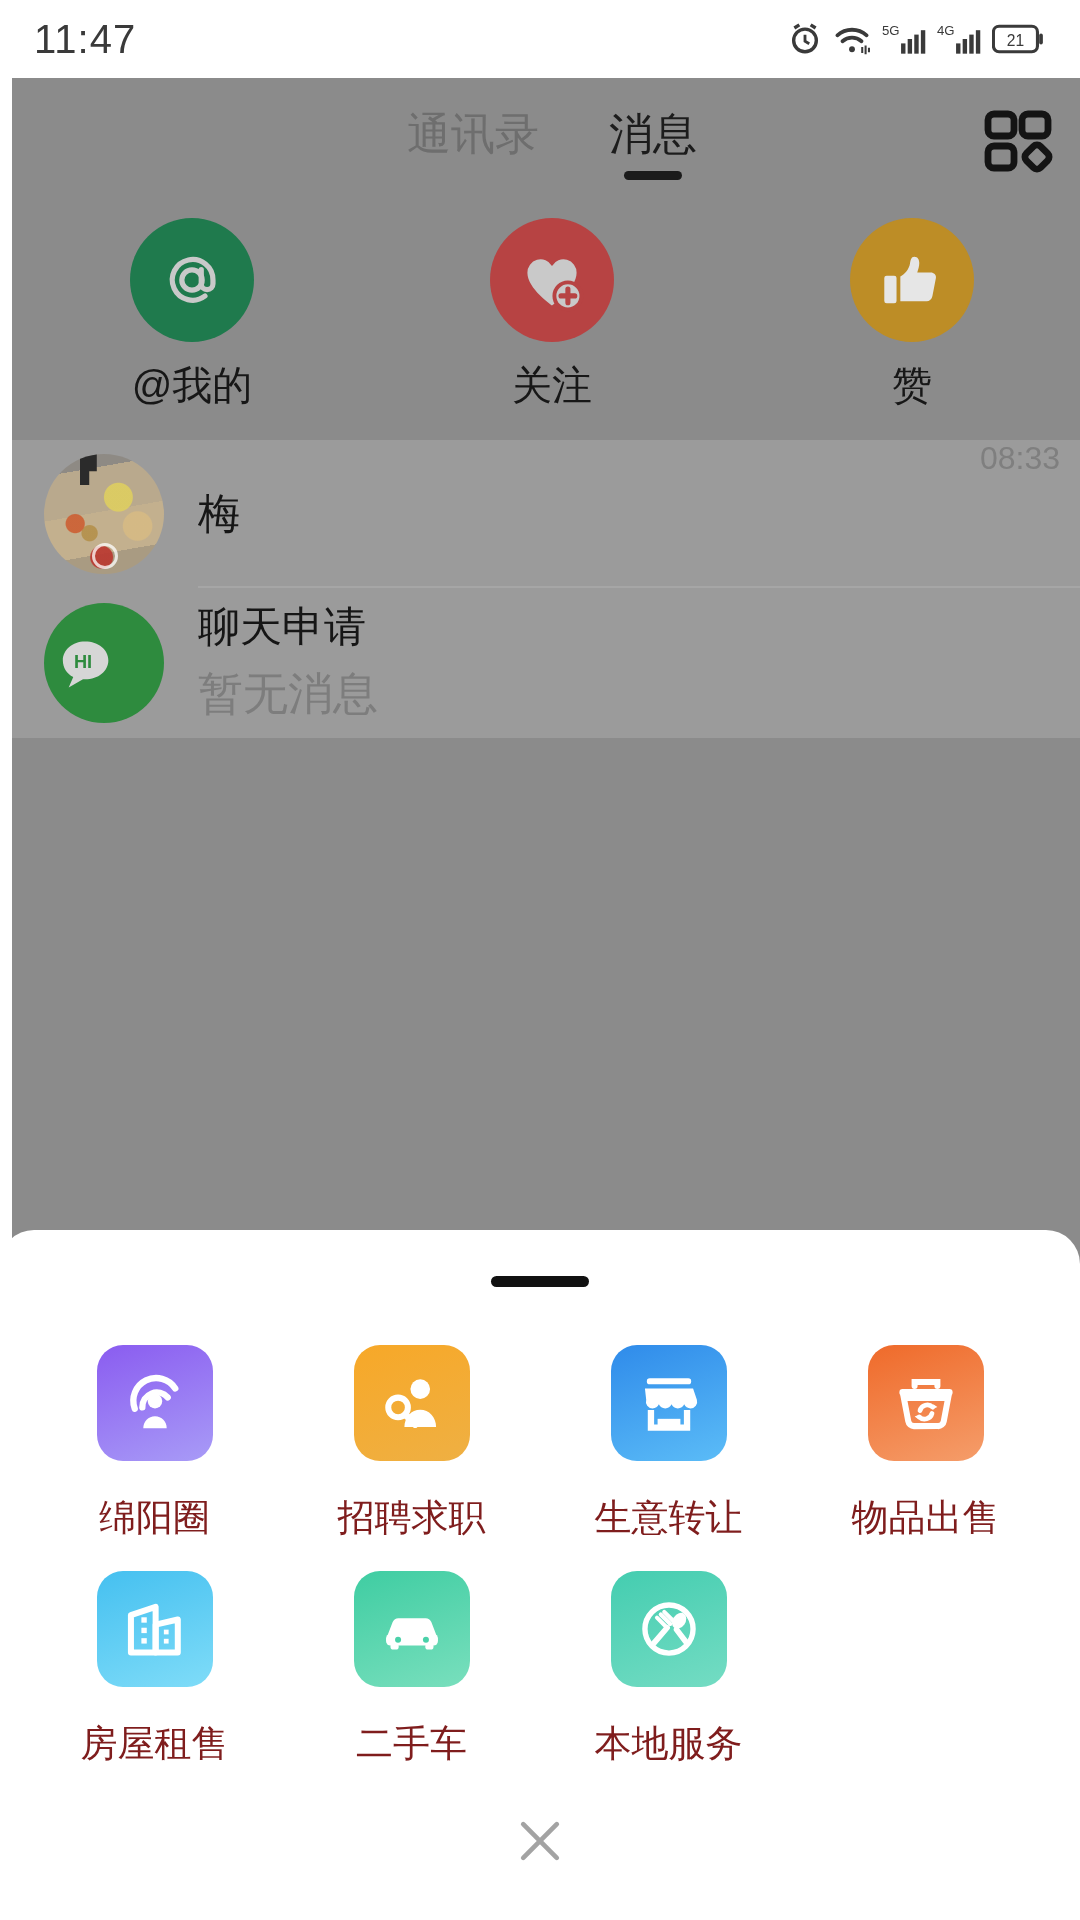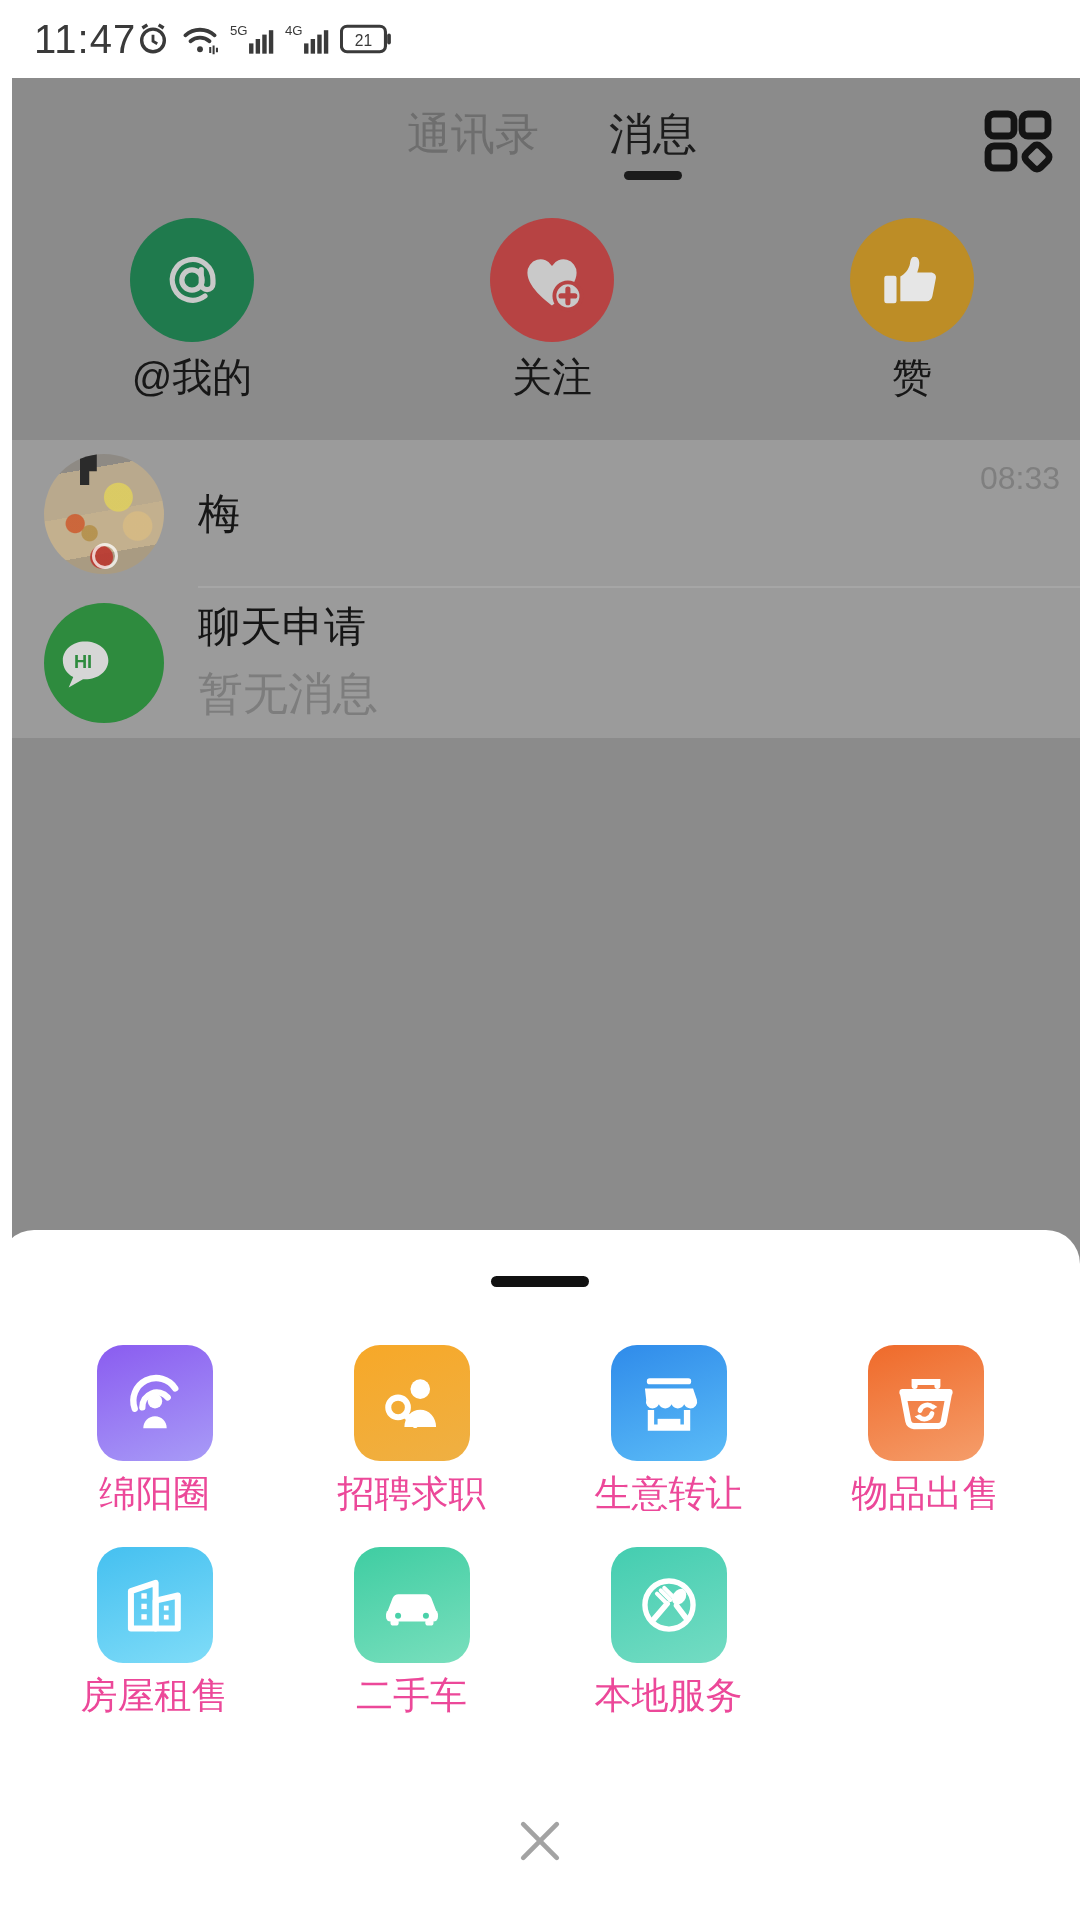--- a/index.html
+++ b/index.html
@@ -8,21 +8,21 @@
     font-family:"Liberation Sans","DejaVu Sans",sans-serif;
     background:#ffffff;
     overflow:hidden;
   }
   #phone { position:relative; width:1080px; height:1920px; background:#fff; }
 
   
   .statusbar {
     position:absolute; top:0; left:0; width:1080px; height:78px;
     background:#ffffff; display:flex; align-items:center;
-    padding:0 34px;
+    justify-content:space-between; padding:0 34px;
   }
   .sb-time { font-size:40px; color:#3a3a3a; letter-spacing:1px; font-weight:400; }
   .sb-icons { display:flex; align-items:center; gap:11px; }
   .sb-icons svg { display:block; }
 
   
   .app-layer { position:absolute; top:78px; left:12px; width:1080px; height:1842px; background:#898989;border-radius:8px; }
 
   .appbar {
     position:absolute; top:0; left:0; width:1080px; height:122px;
@@ -43,21 +43,21 @@
   .quickrow {
     position:absolute; top:122px; left:0; width:1080px; height:240px;
     background:#8b8b8b; display:flex; align-items:flex-start;
     padding-top:18px;
   }
   .qitem { flex:1; display:flex; flex-direction:column; align-items:center; }
   .qcircle {
     width:124px; height:124px; border-radius:50%;
     display:flex; align-items:center; justify-content:center;
   }
-  .qlabel { margin-top:8px; font-size:40px; color:#171717; }
+  .qlabel { margin-top:16px; font-size:40px; color:#171717; }
 
   
   .chatlist { position:absolute; top:362px; left:0; width:1080px; background:#9b9b9b; }
   .chat-row { position:relative; display:flex; align-items:center; height:148px; padding:0 32px; }
   .chat-avatar { width:120px; height:120px; border-radius:50%; overflow:hidden; flex:none; position:relative; }
   .avatar-photo { width:100%; height:100%; position:relative;
     background:
       radial-gradient(circle at 26% 58%, rgba(205,90,45,0.85) 0 8%, rgba(205,90,45,0) 9%),
       radial-gradient(circle at 38% 66%, rgba(178,140,66,0.8) 0 7%, rgba(178,140,66,0) 8%),
       radial-gradient(circle at 62% 36%, rgba(222,206,96,0.9) 0 13%, rgba(222,206,96,0) 14%),
@@ -67,40 +67,40 @@
   }
   .avatar-photo:after{
     content:""; position:absolute; left:30%; top:0; width:14%; height:26%;
     background:#2b2b2b; clip-path:polygon(0 0,100% 0,100% 55%,55% 55%,55% 100%,0 100%);
   }
   .avatar-photo .lens{ position:absolute; left:40%; bottom:4%; width:22%; height:22%;
     border:3px solid rgba(255,255,255,0.75); border-radius:50%; }
   .chat-body { flex:1; margin-left:34px; display:flex; flex-direction:column; justify-content:center; }
   .chat-title { font-size:42px; color:#161616; line-height:1.2; }
   .chat-sub { font-size:45px; color:#7d7d7d; margin-top:12px; }
-  .chat-time { font-size:32px; color:#7f7f7f; align-self:flex-start; margin-top:20px; }
+  .chat-time { font-size:32px; color:#7f7f7f; align-self:flex-start; }
   .chat-sep { position:absolute; left:186px; right:0; bottom:0; height:2px; background:#a6a6a6; }
   .green-avatar { width:120px; height:120px; border-radius:50%; background:#2e8b3e;
     display:flex; align-items:center; flex:none; }
 
   .filler { position:absolute; top:660px; left:0; width:1080px; height:572px; background:#8b8b8b; }
 
   
   .sheet {
     position:absolute; left:0; bottom:0; width:1080px; height:690px;
     background:#ffffff; border-radius:34px 34px 0 0;
   }
   .handle { width:98px; height:11px; border-radius:6px; background:#111;
     margin:46px auto 0; }
   .app-grid { margin-top:58px; padding:0 26px; display:grid;
     grid-template-columns:repeat(4,1fr); row-gap:28px; }
   .app-cell { display:flex; flex-direction:column; align-items:center; }
   .app-tile { width:116px; height:116px; border-radius:26px;
     display:flex; align-items:center; justify-content:center; }
-  .app-name { margin-top:8px; font-size:37px; color:#ec4899; white-space:nowrap; }
+  .app-name { margin-top:32px; font-size:37px; color:#7f1d1d; white-space:nowrap; }
   .close-wrap { position:absolute; left:0; bottom:44px; width:1080px;
     display:flex; justify-content:center; }
 </style>
 </head>
 <body>
 
 <div id="phone">
 
   <div class="statusbar">
     <div class="sb-time">11:47</div>

